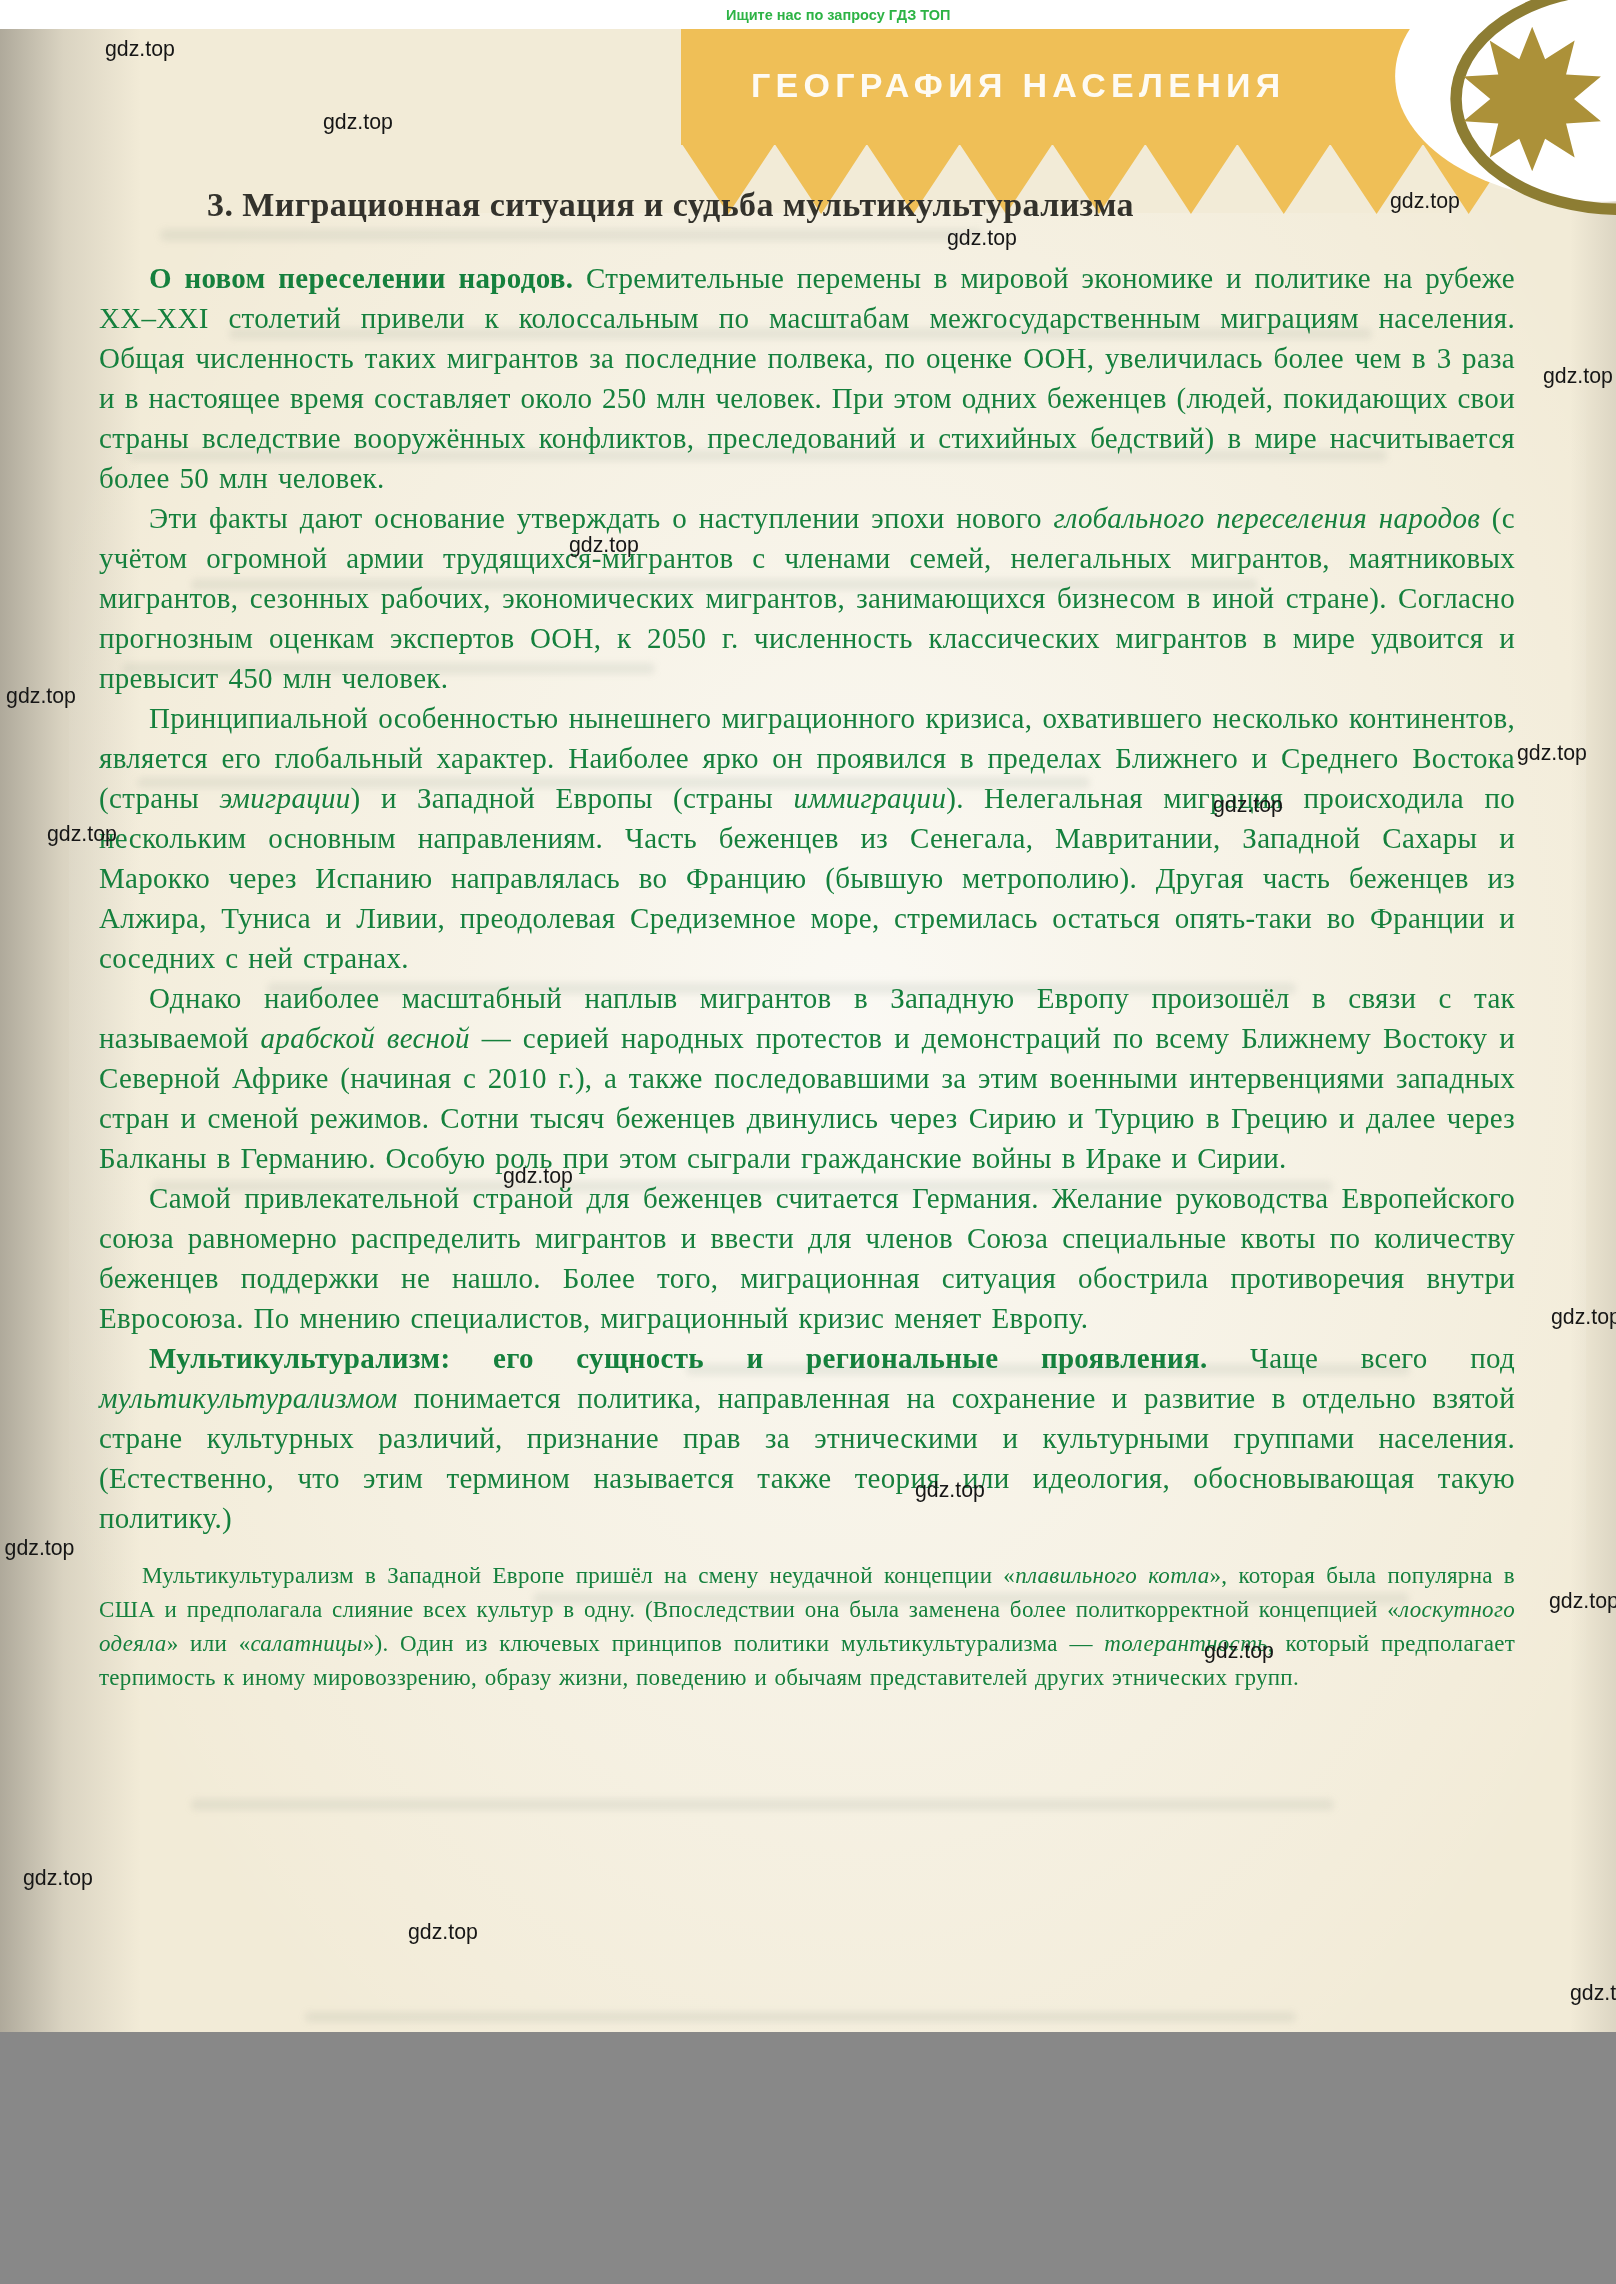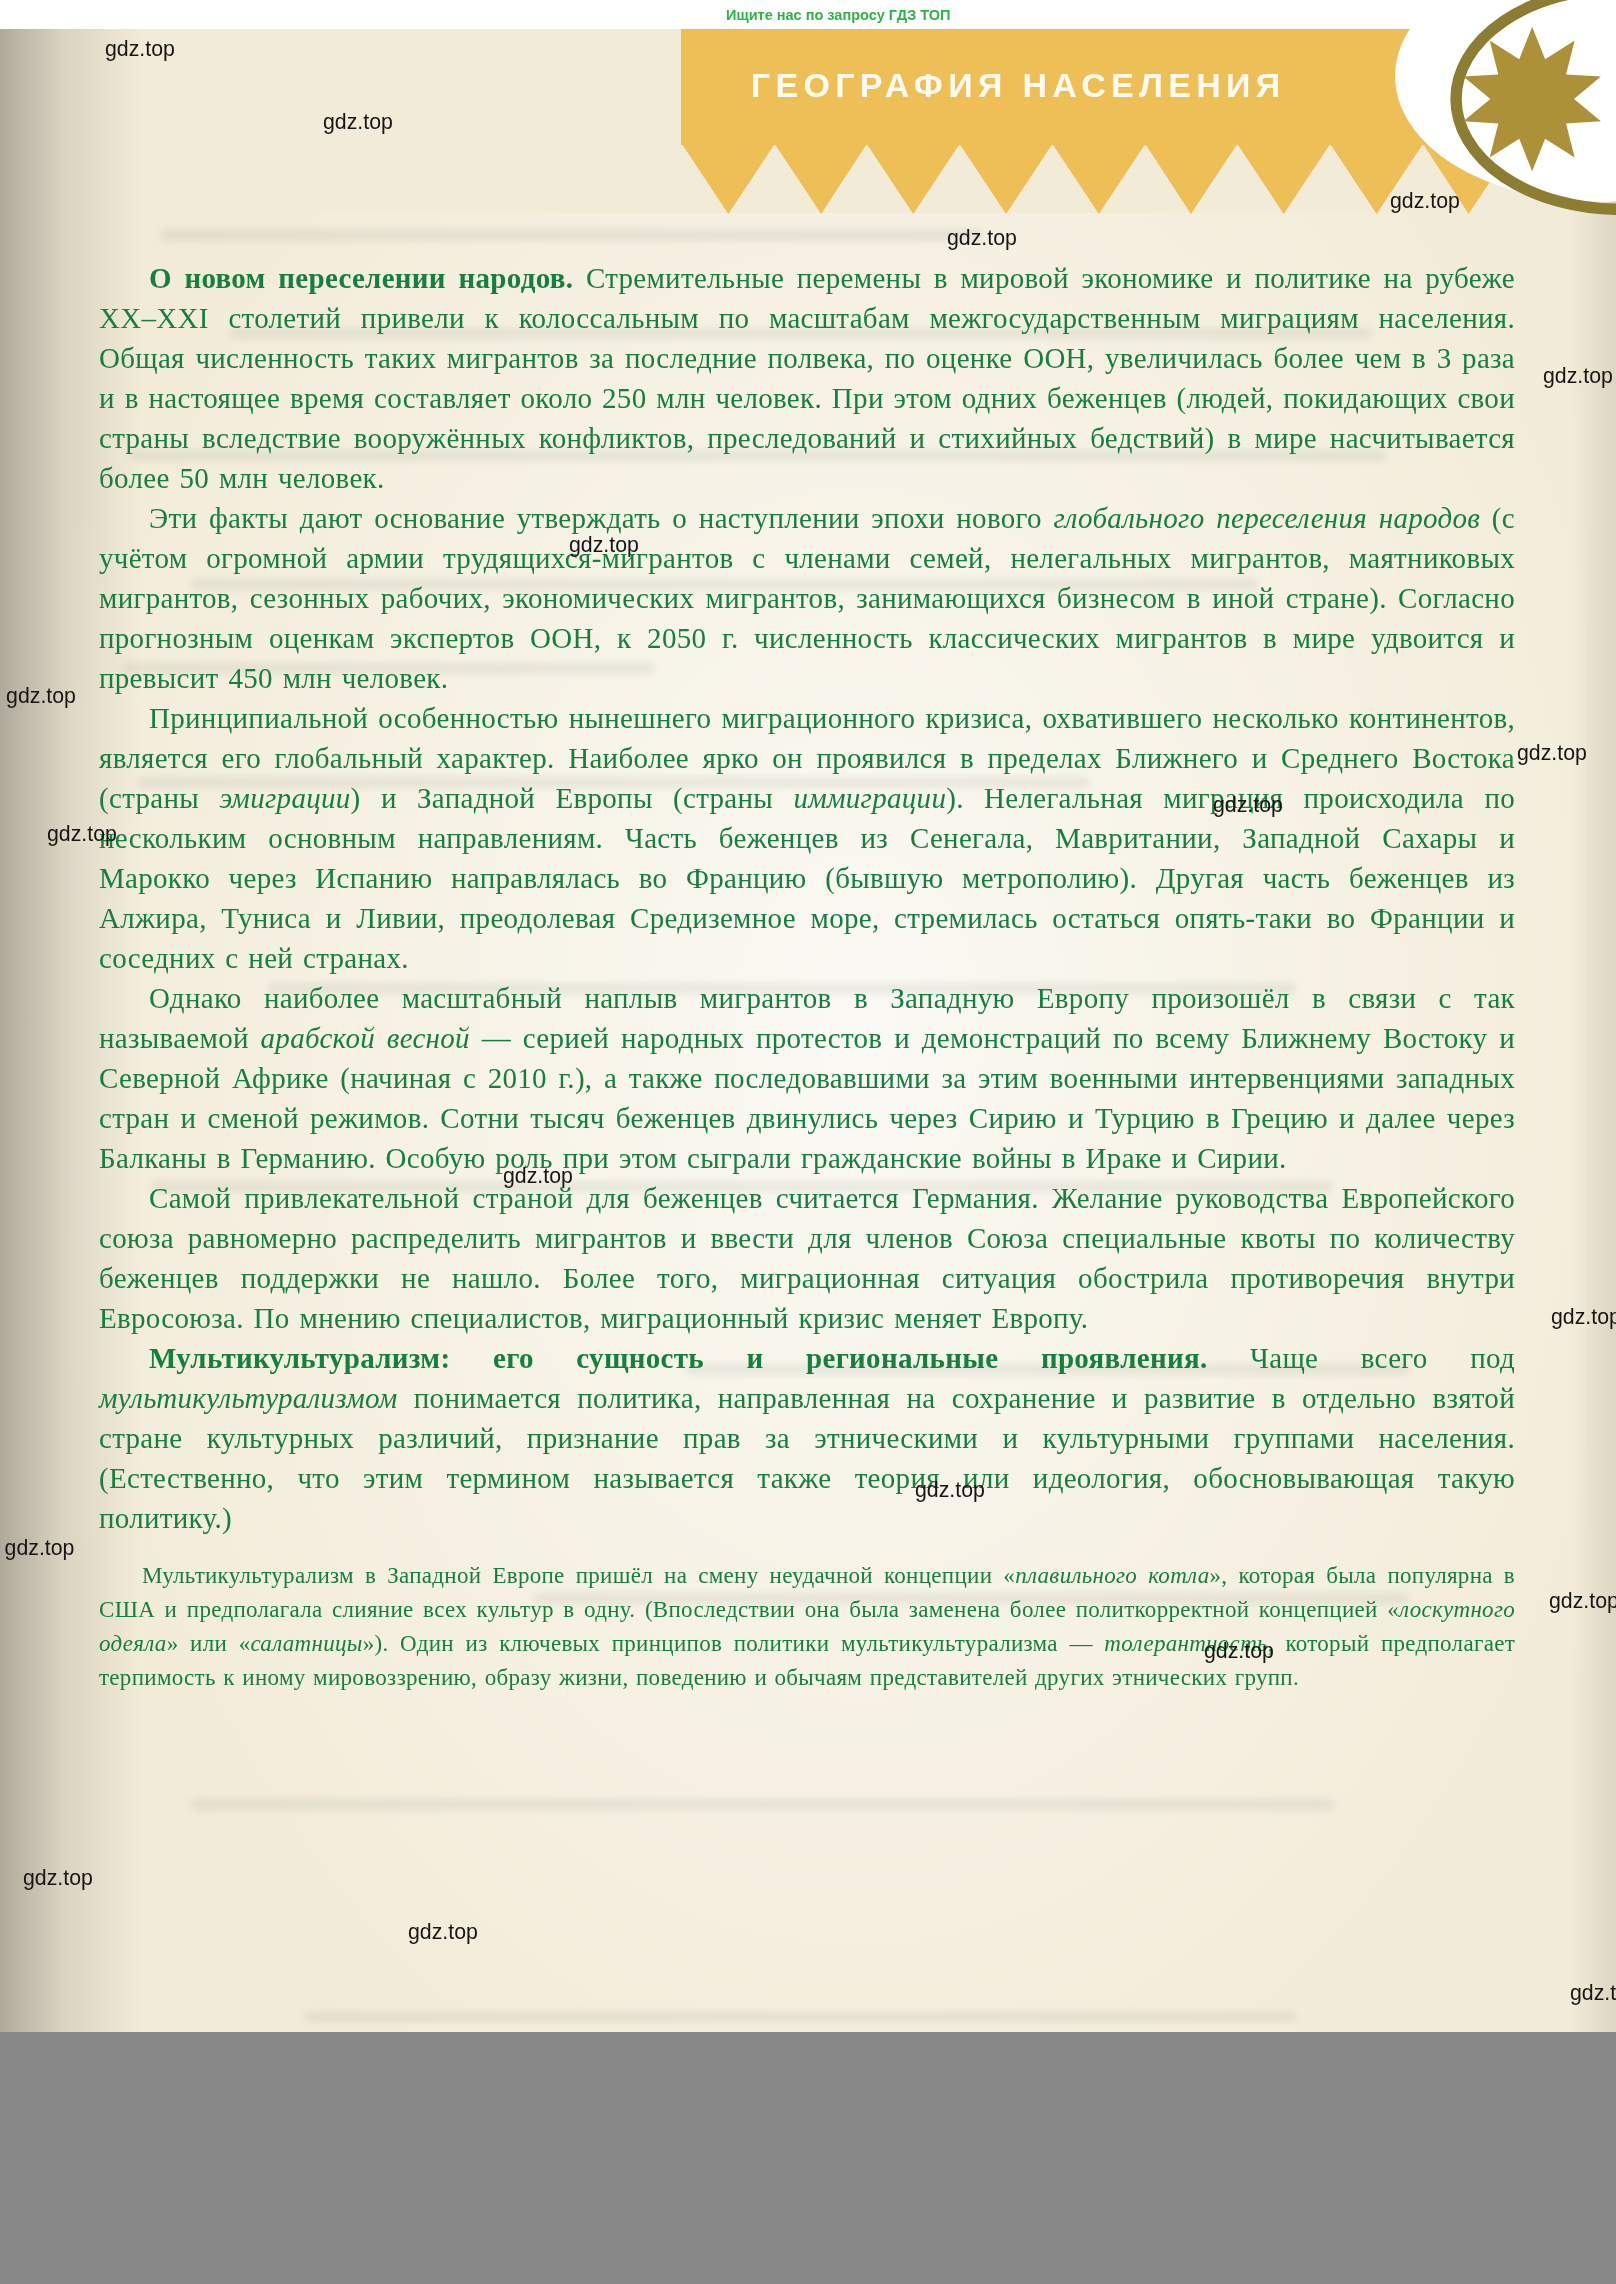--- a/index.html
+++ b/index.html
@@ -89,20 +89,21 @@
   <div class="ghost" style="left:191px;top:579px;width:1067px;height:11.4px"></div>
   <div class="ghost" style="left:122px;top:663px;width:533px;height:10.7px"></div>
   <div class="ghost" style="left:137px;top:777px;width:953px;height:11.4px"></div>
   <div class="ghost" style="left:267px;top:983px;width:1029px;height:10.7px"></div>
   <div class="ghost" style="left:152px;top:1181px;width:1181px;height:10.7px"></div>
   <div class="ghost" style="left:686px;top:1364px;width:724px;height:11.4px"></div>
   <div class="ghost" style="left:533px;top:1593px;width:876px;height:10.7px"></div>
   <div class="ghost" style="left:191px;top:1799px;width:1143px;height:10.7px"></div>
   <div class="ghost" style="left:305px;top:2012px;width:991px;height:10px"></div>
 
+  <div class="section-title">3. Миграционная ситуация и судьба мультикультурализма</div>
 
   <div class="body-text">
       <p class="para normal"><b>О новом переселении народов. </b>Стремительные перемены в мировой экономике и политике на рубеже XX–XXI столетий привели к колоссальным по масштабам межгосударственным миграциям населения. Общая численность таких мигрантов за последние полвека, по оценке ООН, увеличилась более чем в 3 раза и в настоящее время составляет около 250 млн человек. При этом одних беженцев (людей, покидающих свои страны вследствие вооружённых конфликтов, преследований и стихийных бедствий) в мире насчитывается более 50 млн человек.</p>
       <p class="para normal">Эти факты дают основание утверждать о наступлении эпохи нового <i>глобального переселения народов</i> (с учётом огромной армии трудящихся-мигрантов с членами семей, нелегальных мигрантов, маятниковых мигрантов, сезонных рабочих, экономических мигрантов, занимающихся бизнесом в иной стране). Согласно прогнозным оценкам экспертов ООН, к 2050 г. численность классических мигрантов в мире удвоится и превысит 450 млн человек.</p>
       <p class="para normal">Принципиальной особенностью нынешнего миграционного кризиса, охватившего несколько континентов, является его глобальный характер. Наиболее ярко он проявился в пределах Ближнего и Среднего Востока (страны <i>эмиграции</i>) и Западной Европы (страны <i>иммиграции</i>). Нелегальная миграция происходила по нескольким основным направлениям. Часть беженцев из Сенегала, Мавритании, Западной Сахары и Марокко через Испанию направлялась во Францию (бывшую метрополию). Другая часть беженцев из Алжира, Туниса и Ливии, преодолевая Средиземное море, стремилась остаться опять-таки во Франции и соседних с ней странах.</p>
       <p class="para normal">Однако наиболее масштабный наплыв мигрантов в Западную Европу произошёл в связи с так называемой <i>арабской весной</i> — серией народных протестов и демонстраций по всему Ближнему Востоку и Северной Африке (начиная с 2010 г.), а также последовавшими за этим военными интервенциями западных стран и сменой режимов. Сотни тысяч беженцев двинулись через Сирию и Турцию в Грецию и далее через Балканы в Германию. Особую роль при этом сыграли гражданские войны в Ираке и Сирии.</p>
       <p class="para normal">Самой привлекательной страной для беженцев считается Германия. Желание руководства Европейского союза равномерно распределить мигрантов и ввести для членов Союза специальные квоты по количеству беженцев поддержки не нашло. Более того, миграционная ситуация обострила противоречия внутри Евросоюза. По мнению специалистов, миграционный кризис меняет Европу.</p>
       <p class="para normal"><b>Мультикультурализм: его сущность и региональные проявления. </b>Чаще всего под <i>мультикультурализмом</i> понимается политика, направленная на сохранение и развитие в отдельно взятой стране культурных различий, признание прав за этническими и культурными группами населения. (Естественно, что этим термином называется также теория или идеология, обосновывающая такую политику.)</p>
       <p class="para small">Мультикультурализм в Западной Европе пришёл на смену неудачной концепции «<i>плавильного котла</i>», которая была популярна в США и предполагала слияние всех культур в одну. (Впоследствии она была заменена более политкорректной концепцией «<i>лоскутного одеяла</i>» или «<i>салатницы</i>»). Один из ключевых принципов политики мультикультурализма — <i>толерантность</i>, который предполагает терпимость к иному мировоззрению, образу жизни, поведению и обычаям представителей других этнических групп.</p>
     </div>

